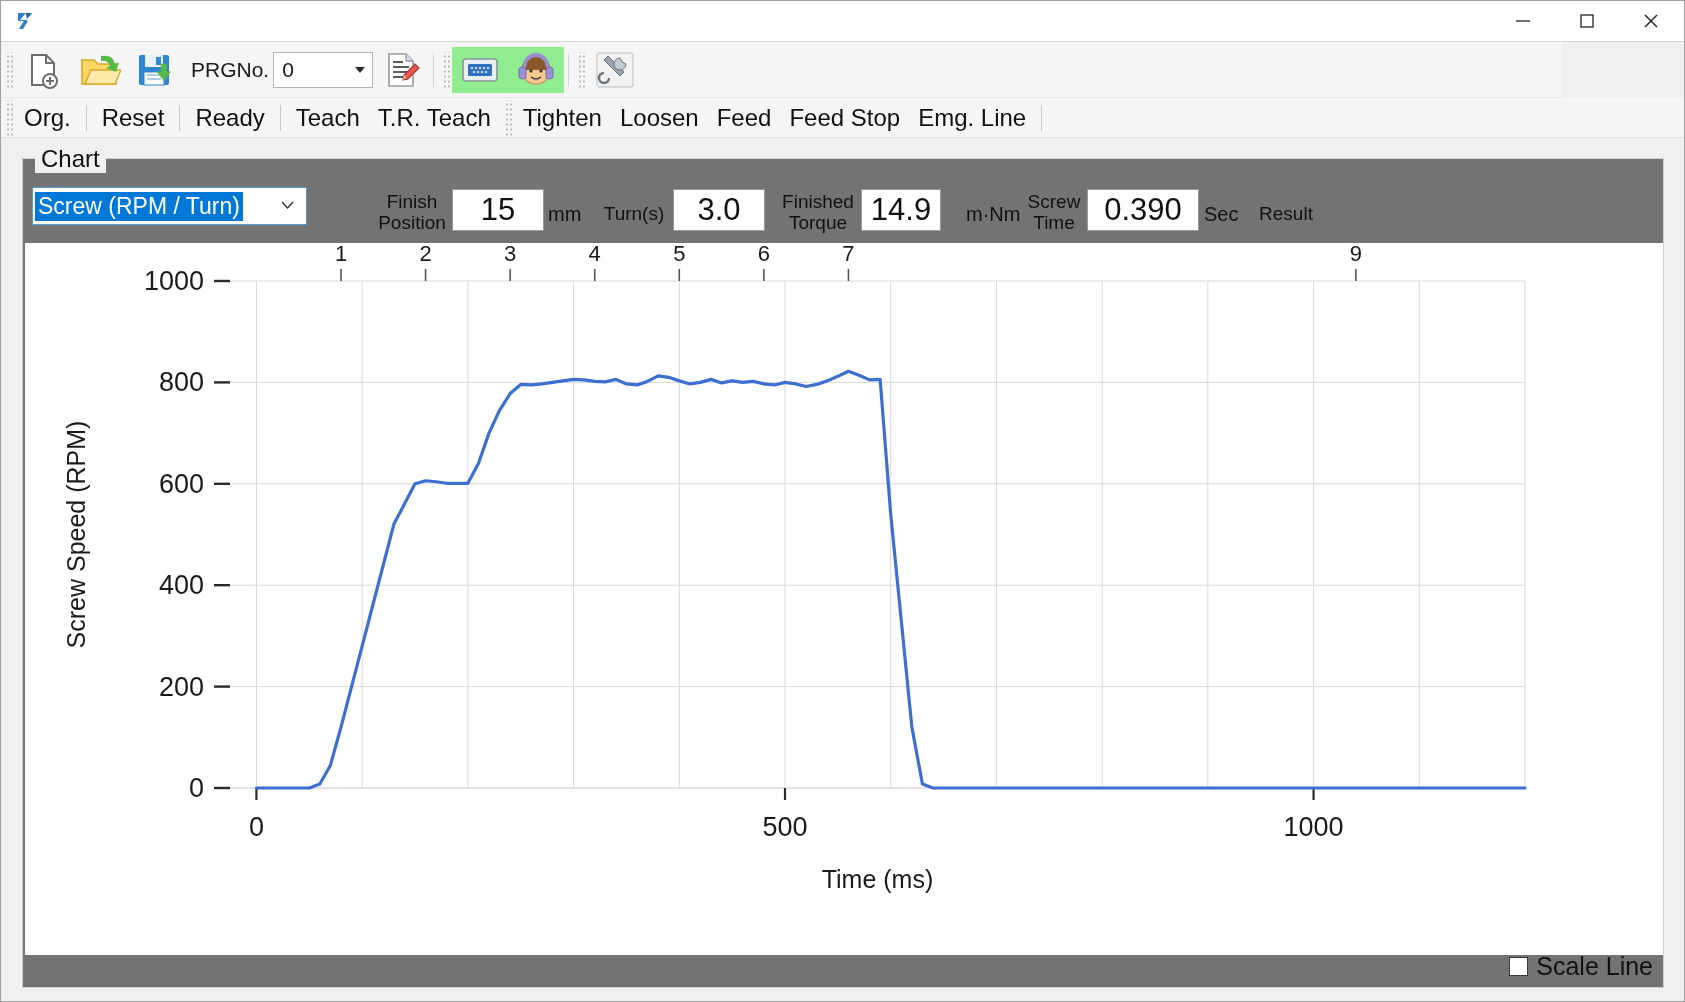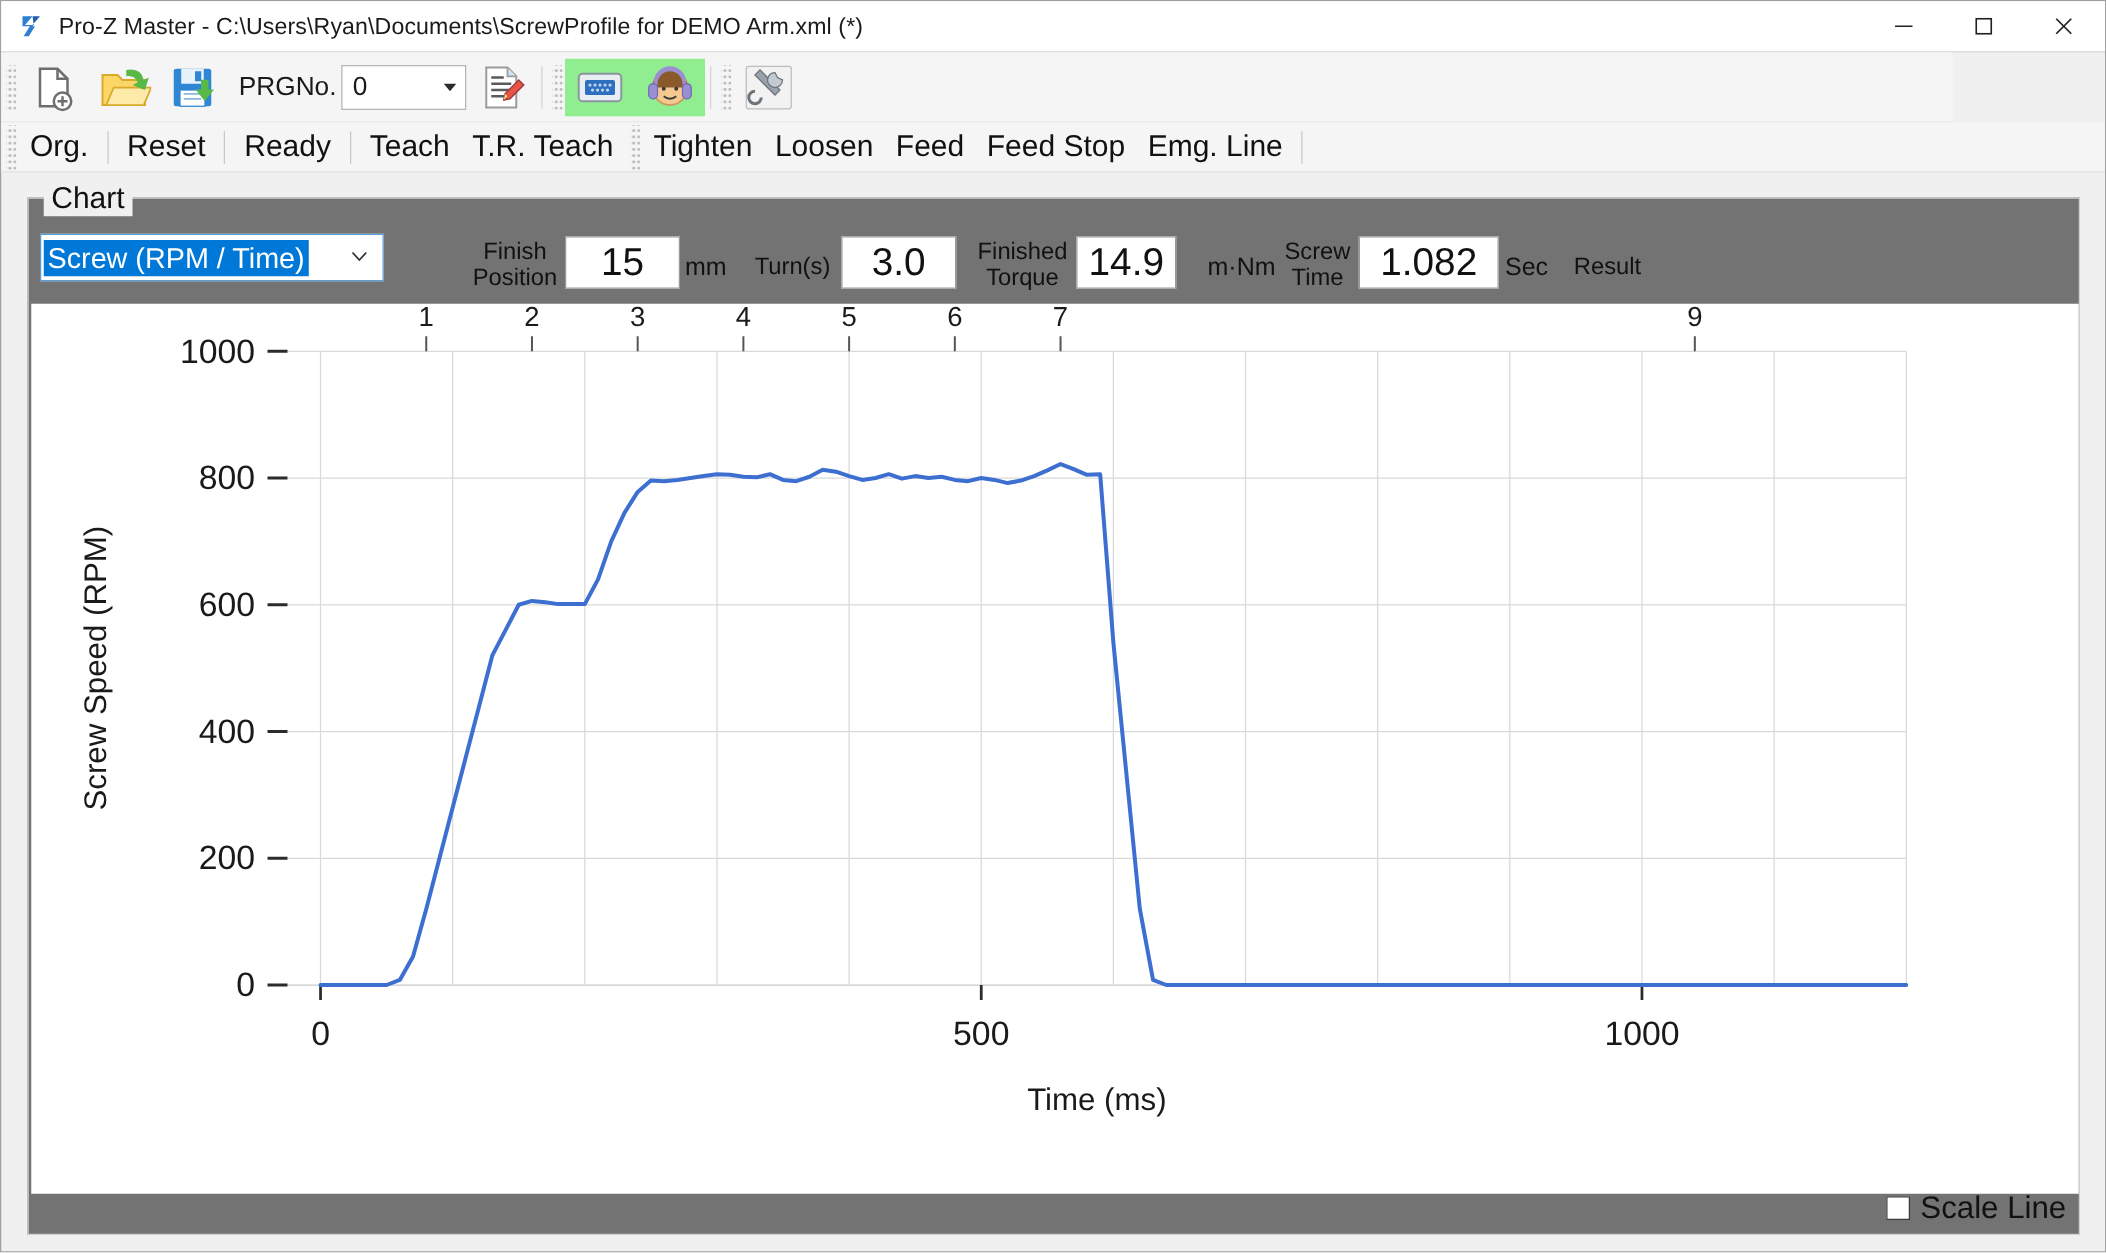--- a/index.html
+++ b/index.html
@@ -169,21 +169,20 @@
 <div id="app">
 
   <div id="titlebar">
     <div id="app-icon">
       <svg width="20" height="20" viewBox="0 0 20 20">
         <path d="M3 2 L11 2 L5 9 L12 9 L4 18 L9 10 L3 10 Z" fill="#2f7fd1"></path>
         <path d="M11 2 L17 2 L11 9 L12 9 Z" fill="#1f5fa8"></path>
         <path d="M9 10 L13 10 L8 18 L4 18 Z" fill="#2f7fd1"></path>
       </svg>
     </div>
-    <div id="title-text">Pro-Z Master - C:\Users\Ryan\Documents\ScrewProfile for DEMO Arm.xml (*)</div>
     <div id="win-controls">
       <div class="wbtn">
         <svg width="22" height="22" viewBox="0 0 22 22">
             <line x1="4" y1="11" x2="18" y2="11" stroke="#222" stroke-width="1.3"></line>
           </svg>
       </div>
       <div class="wbtn">
         <svg width="22" height="22" viewBox="0 0 22 22">
             <rect x="5" y="5" width="12" height="12" fill="none" stroke="#222" stroke-width="1.3"></rect>
           </svg>
@@ -314,21 +313,21 @@
     <div class="cmd-btn">Emg. Line</div>
     <div class="cmd-sep"></div>
   </div>
 
   <div id="chart-group">
     <div id="chart-group-title">Chart</div>
 
     <div id="readout-row">
 
       <div id="chart-select">
-        <div id="chart-select-value">Screw (RPM / Time)</div>
+        <div id="chart-select-value">Screw (RPM / Turn)</div>
         <svg id="chart-select-arrow" viewBox="0 0 13 8">
           <path d="M1 1 L6.5 7 L12 1" fill="none" stroke="#333" stroke-width="1.4"></path>
         </svg>
       </div>
 
       <div class="ro-label" style="left:353px; top:10px; width:72px;">
         <span>Finish</span><br>
         <span>Position</span>
       </div>
       <div class="ro-box" style="left:429px; top:8px; width:92px; height:42px;">
@@ -348,21 +347,21 @@
       <div class="ro-box" style="left:838px; top:8px; width:80px; height:42px;">
         <span>14.9</span>
       </div>
       <div class="ro-unit" style="left:943px; top:22px;">m·Nm</div>
 
       <div class="ro-label" style="left:1000px; top:10px; width:62px;">
         <span>Screw</span><br>
         <span>Time</span>
       </div>
       <div class="ro-box" style="left:1064px; top:8px; width:112px; height:42px;">
-        <span>1.082</span>
+        <span>0.390</span>
       </div>
       <div class="ro-unit" style="left:1181px; top:22px;">Sec</div>
 
       <div class="ro-label" style="left:1228px; top:22px; width:70px;">Result</div>
     </div>
 
     <div id="plot-area">
       <svg id="plot-svg" width="1638" height="712" viewBox="0 0 1638 712">
         <g id="g-grid">
             <line x1="205" y1="545" x2="1500" y2="545" stroke="#c8c8c8" stroke-width="1"></line>

